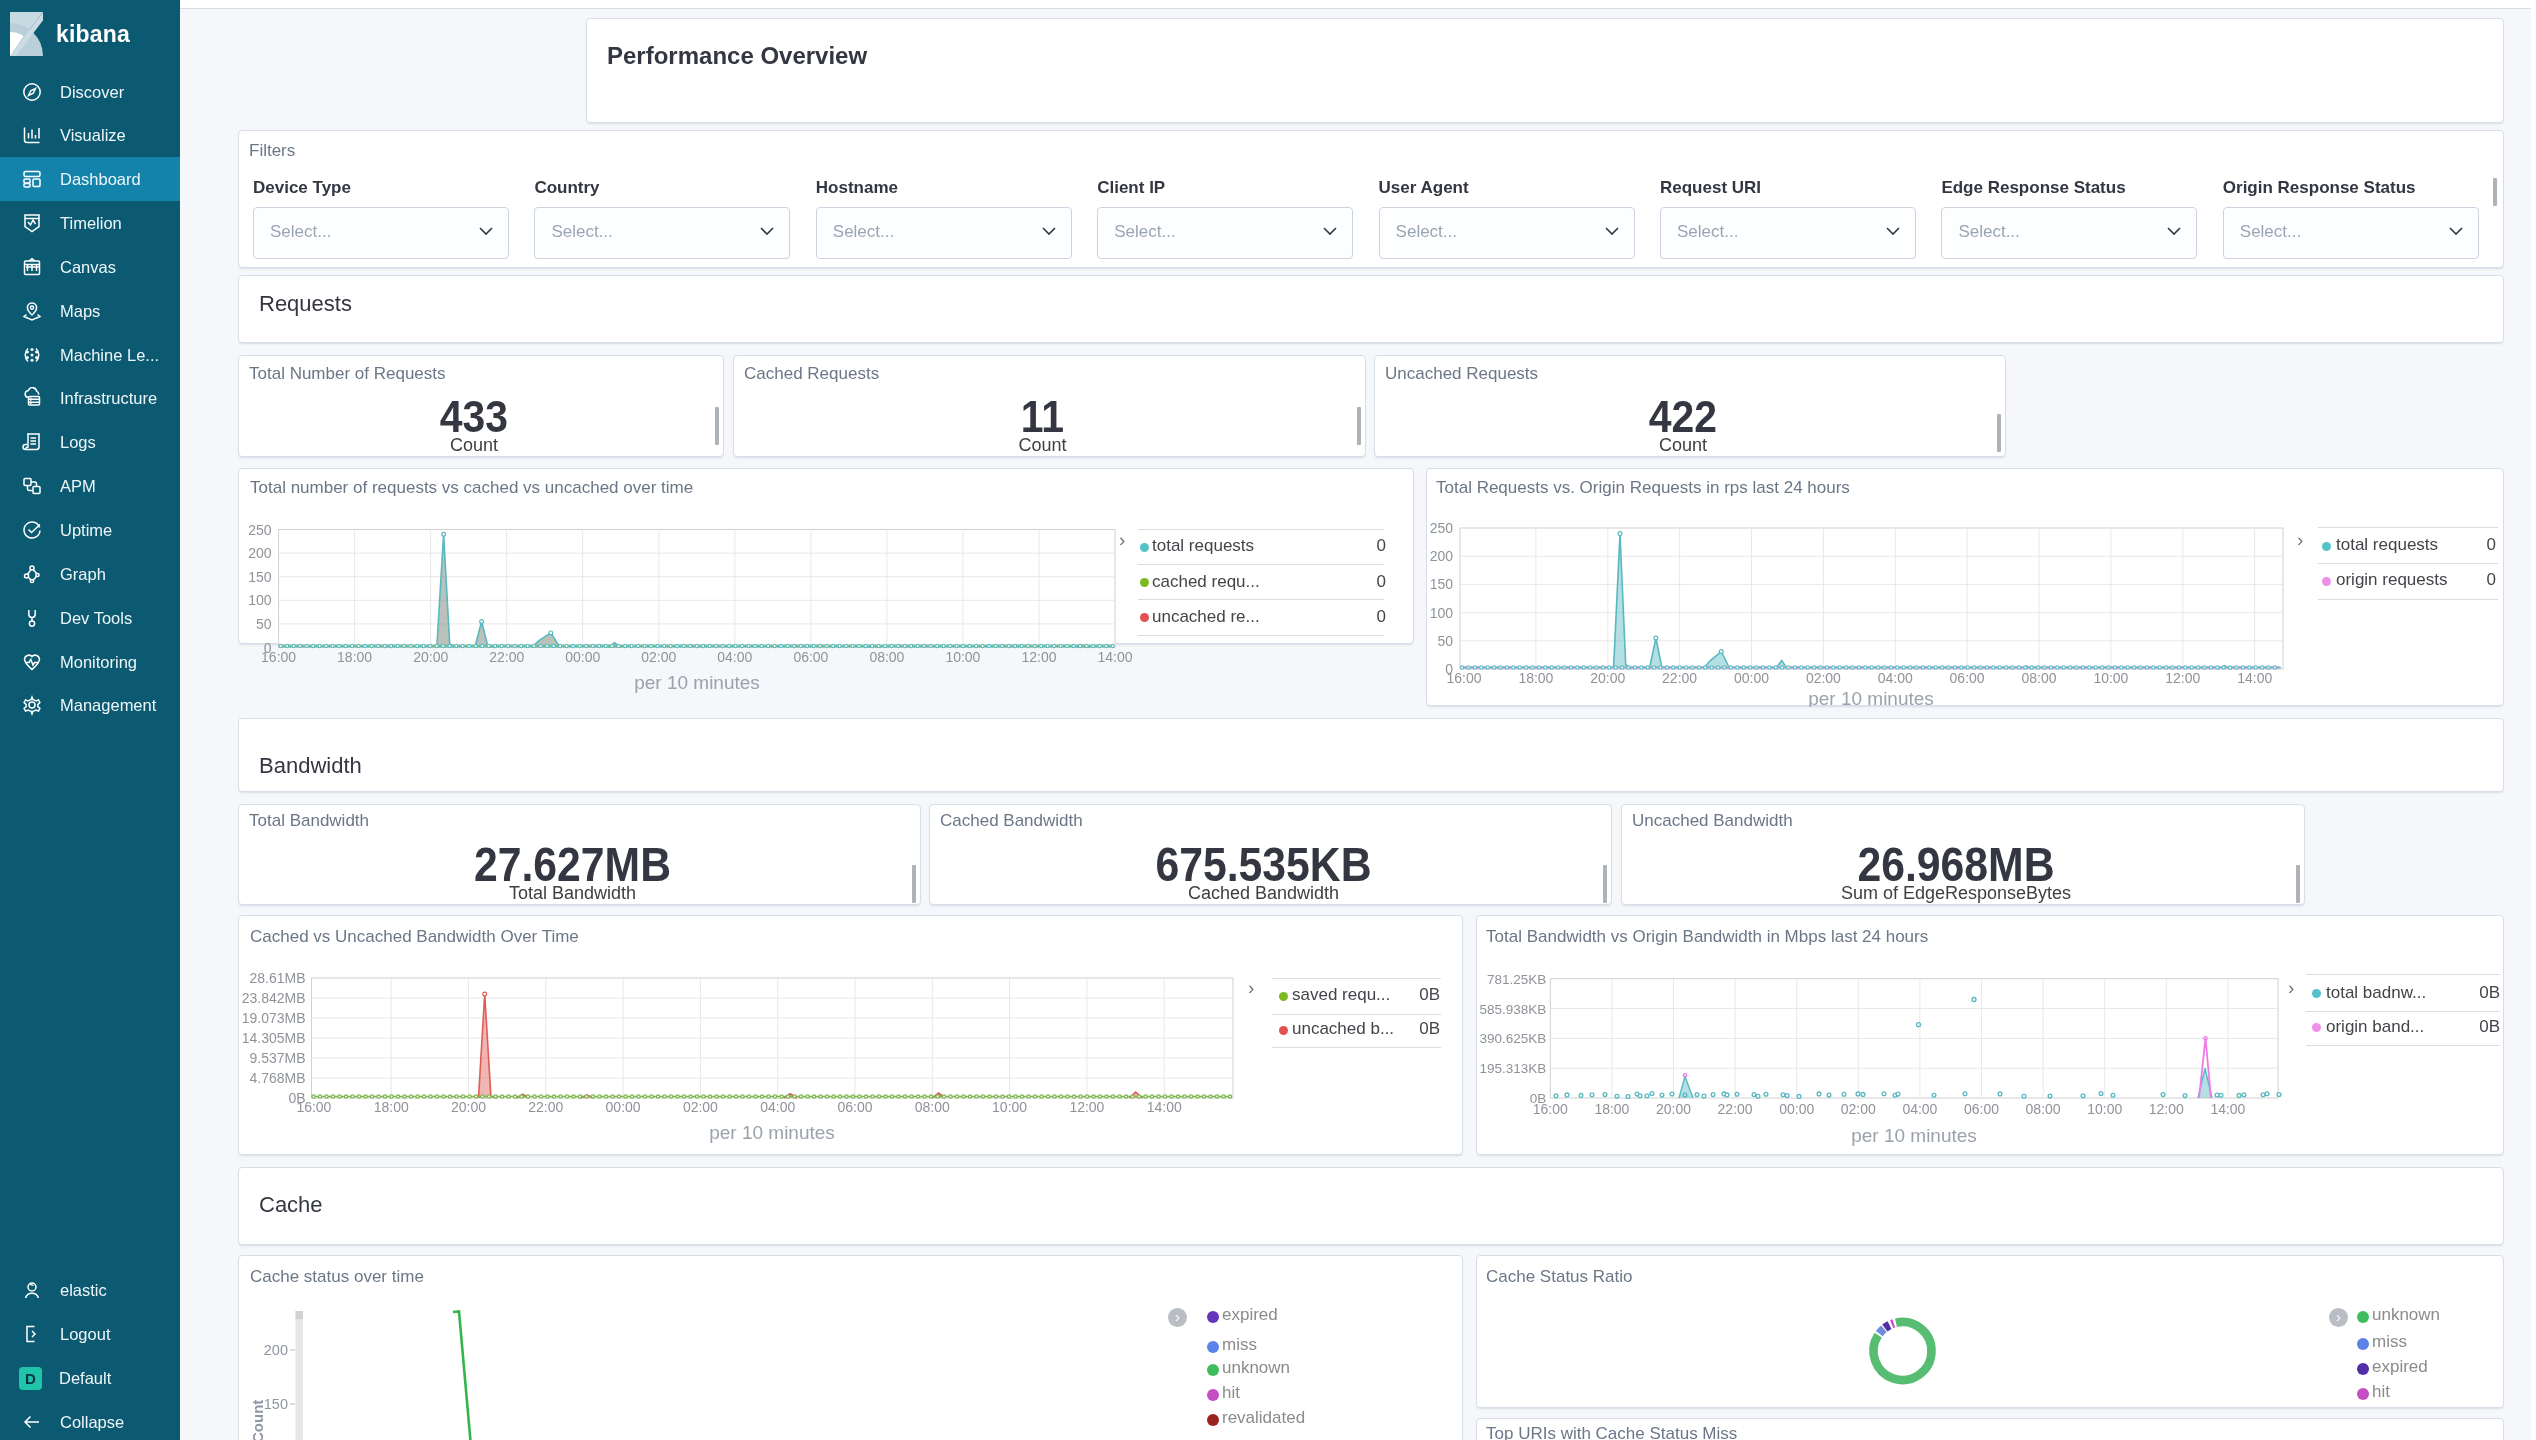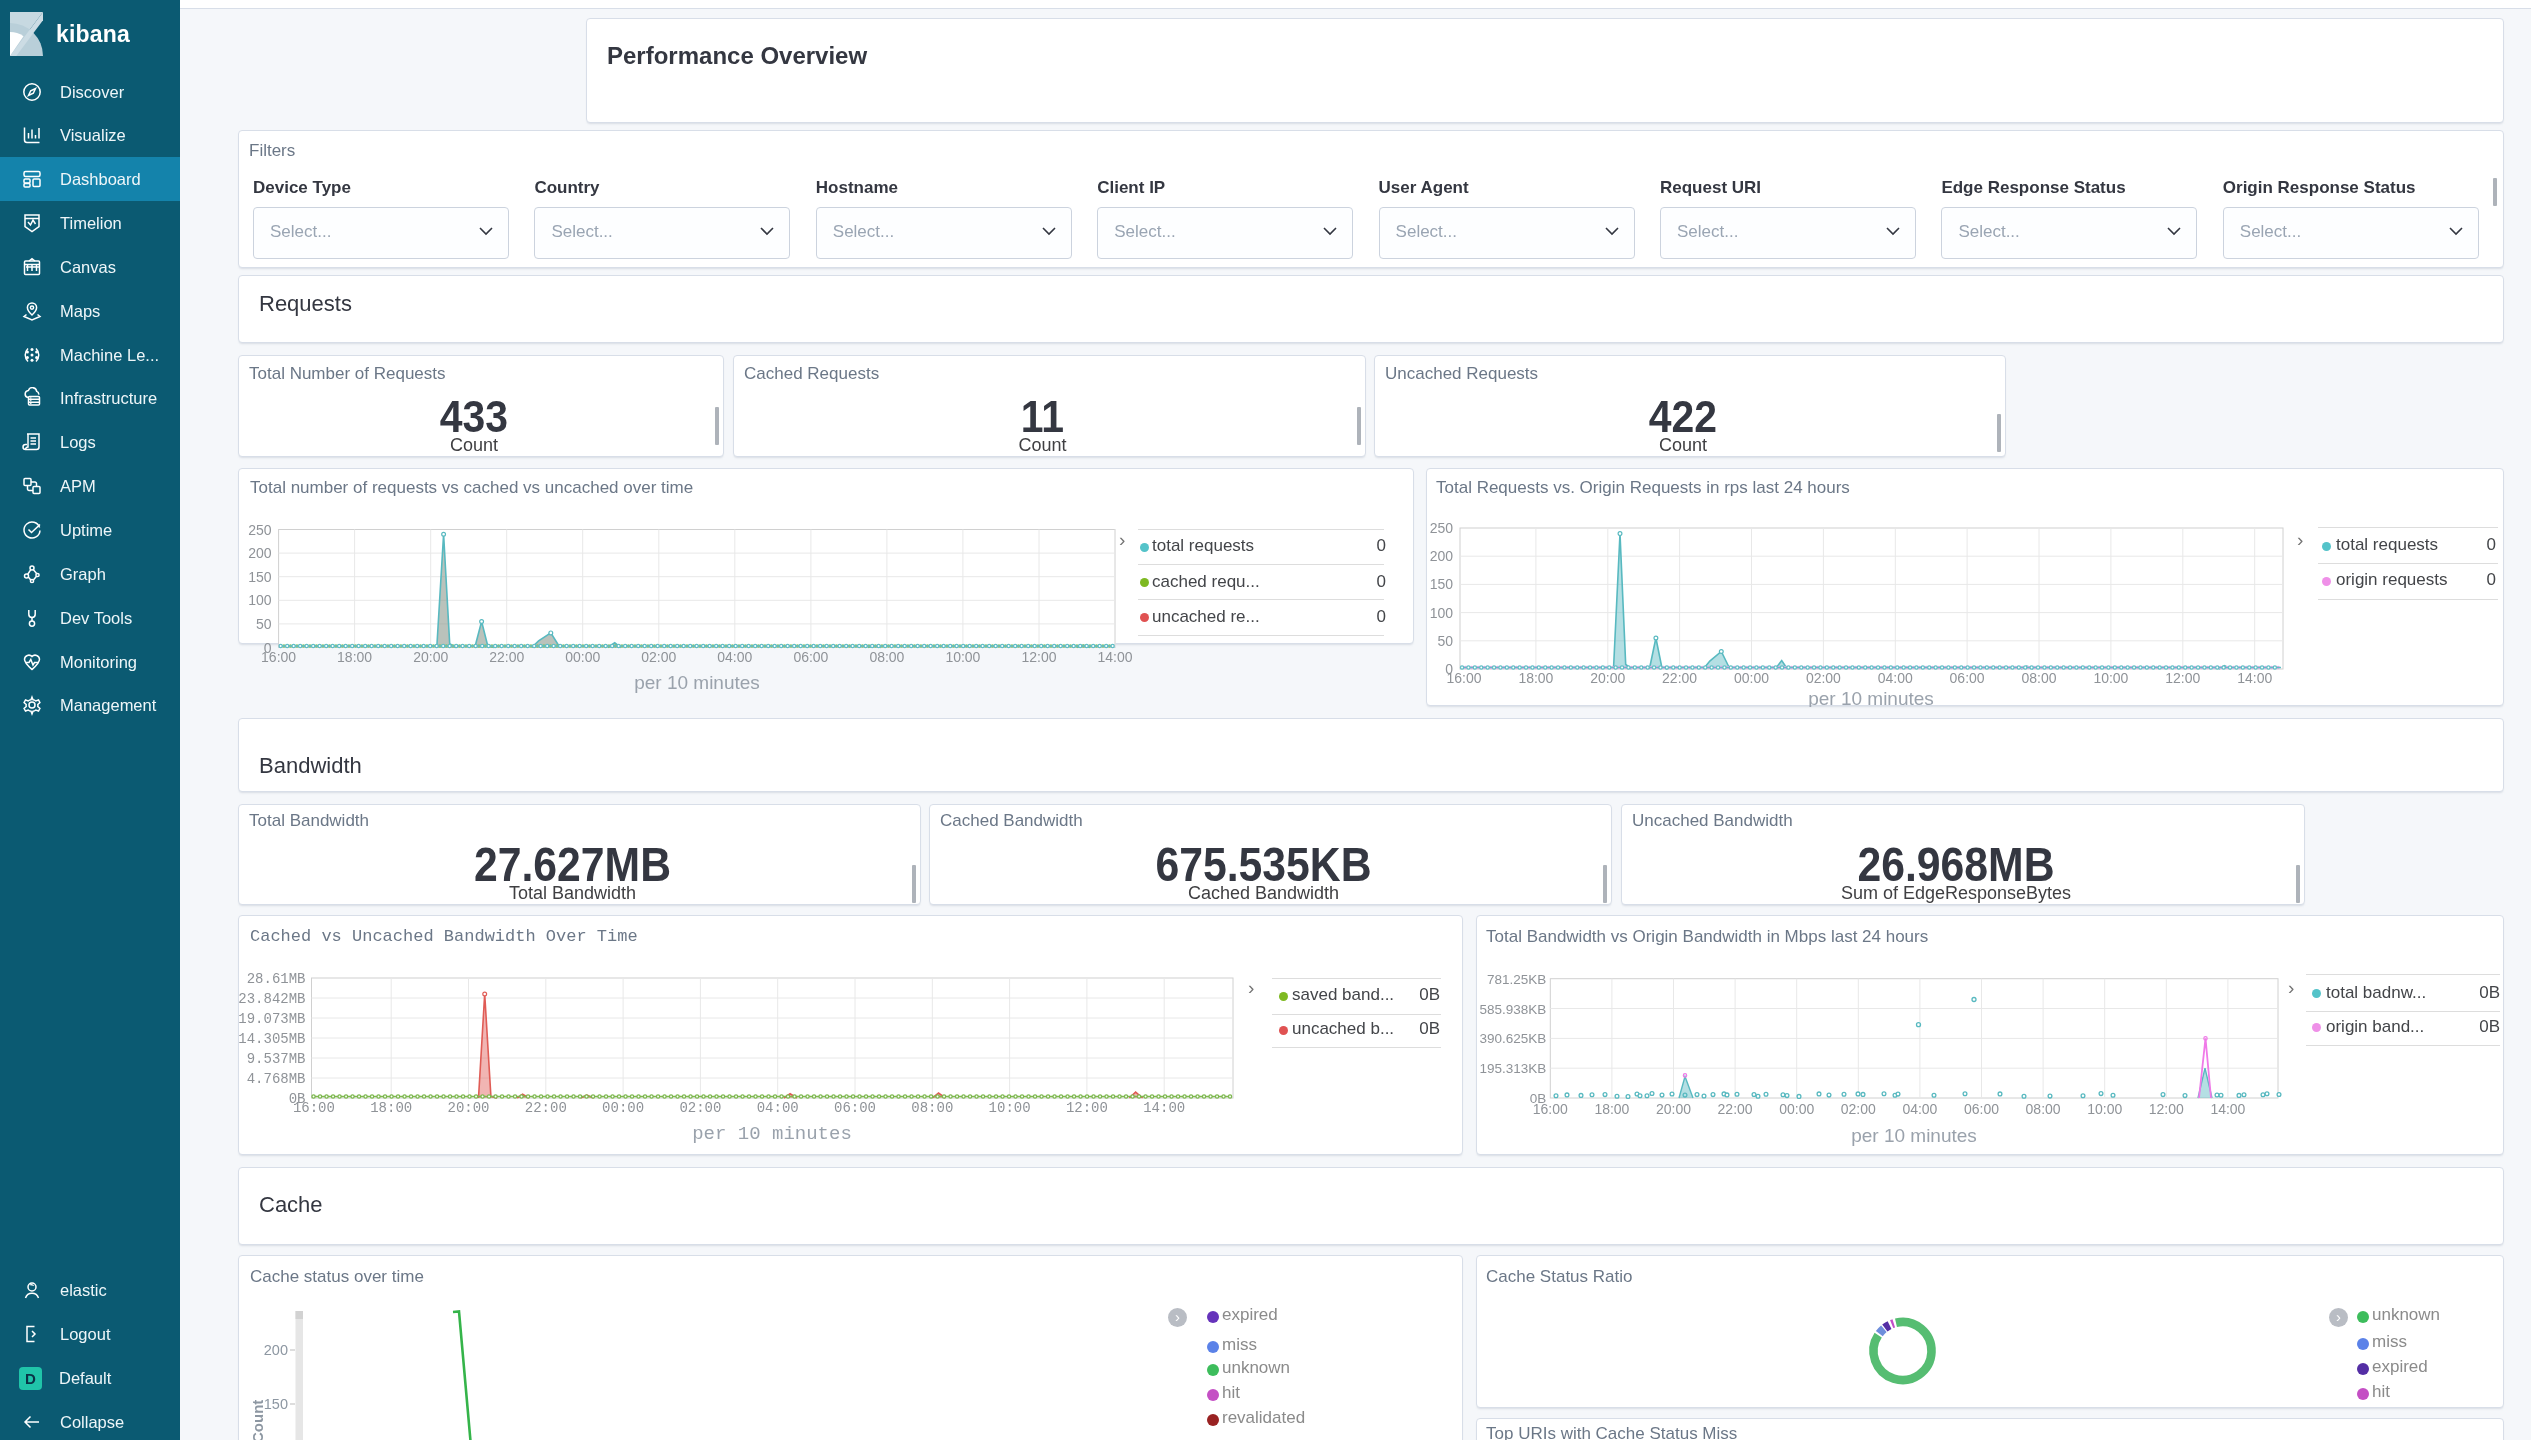--- a/index.html
+++ b/index.html
@@ -457,21 +457,21 @@
           <text x="26.0" y="64.0" font-size="14" fill="#8f9398" text-anchor="end">250</text>
           <text x="26.0" y="92.2" font-size="14" fill="#8f9398" text-anchor="end">200</text>
           <text x="26.0" y="120.4" font-size="14" fill="#8f9398" text-anchor="end">150</text>
           <text x="26.0" y="148.6" font-size="14" fill="#8f9398" text-anchor="end">100</text>
           <text x="26.0" y="176.8" font-size="14" fill="#8f9398" text-anchor="end">50</text>
           <text x="26.0" y="205.0" font-size="14" fill="#8f9398" text-anchor="end">0</text>
           <text x="444" y="236" font-size="19" fill="#9aa2ac" text-anchor="middle">per 10 minutes</text>
         </svg>
       </div>
     </div>
-    <div class="panel" style="left:238px;top:915px;width:1225px;height:240px;font-family:Liberation Mono, monospace;">
+    <div class="panel" style="left:238px;top:915px;width:1225px;height:240px;">
       <div class="ptitle" style="left:11px;top:11px">Cached vs Uncached Bandwidth Over Time</div>
       <div style="position:absolute;left:0;top:0">
         <svg width="1225" height="240" viewBox="0 0 1225 240">
           <rect x="72.5" y="62.0" width="921.5" height="120.0" fill="#fff" stroke="#d0d0d0" stroke-width="1"></rect>
           <line x1="152.2" y1="62.0" x2="152.2" y2="182.0" stroke="#e8e8e8" stroke-width="1"></line>
           <line x1="229.5" y1="62.0" x2="229.5" y2="182.0" stroke="#e8e8e8" stroke-width="1"></line>
           <line x1="306.8" y1="62.0" x2="306.8" y2="182.0" stroke="#e8e8e8" stroke-width="1"></line>
           <line x1="384.1" y1="62.0" x2="384.1" y2="182.0" stroke="#e8e8e8" stroke-width="1"></line>
           <line x1="461.4" y1="62.0" x2="461.4" y2="182.0" stroke="#e8e8e8" stroke-width="1"></line>
           <line x1="538.7" y1="62.0" x2="538.7" y2="182.0" stroke="#e8e8e8" stroke-width="1"></line>
@@ -672,21 +672,21 @@
     <span class="ltext" style="left:2336px;top:535px">total requests</span>
     <span class="lval" style="right:40px;top:535px">0</span>
     <span class="ldot" style="left:2322px;top:576.5px;background:#ef90e8"></span>
     <span class="ltext" style="left:2336px;top:570px">origin requests</span>
     <span class="lval" style="right:40px;top:570px">0</span>
     <span class="lsep" style="left:2318px;top:527px;width:180px"></span>
     <span class="lsep" style="left:2318px;top:562.5px;width:180px"></span>
     <span class="lsep" style="left:2318px;top:599px;width:180px"></span>
     <div class="lgarrow" style="left:1248px;top:978px">›</div>
     <span class="ldot" style="left:1279px;top:991.5px;background:#7eb922"></span>
-    <span class="ltext" style="left:1292px;top:985px">saved band...</span>
+    <span class="ltext" style="left:1292px;top:985px">saved requ...</span>
     <span class="lval" style="right:1096px;top:985px">0B</span>
     <span class="ldot" style="left:1279px;top:1025.5px;background:#e05252"></span>
     <span class="ltext" style="left:1292px;top:1019px">uncached b...</span>
     <span class="lval" style="right:1096px;top:1019px">0B</span>
     <span class="lsep" style="left:1272px;top:977.8px;width:169px"></span>
     <span class="lsep" style="left:1272px;top:1014px;width:169px"></span>
     <span class="lsep" style="left:1272px;top:1046.5px;width:169px"></span>
     <div class="lgarrow" style="left:2288px;top:978px">›</div>
     <span class="ldot" style="left:2312px;top:989.0px;background:#54c3c9"></span>
     <span class="ltext" style="left:2326px;top:982.5px">total badnw...</span>

